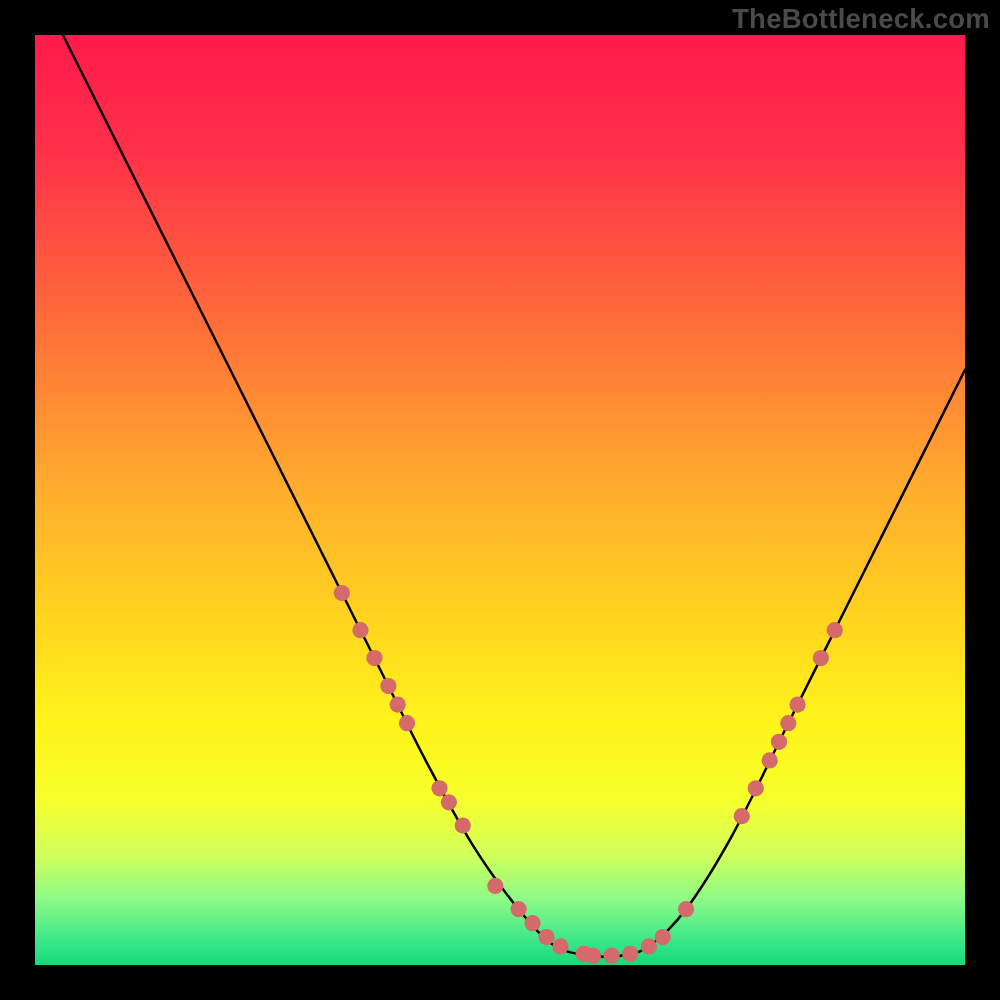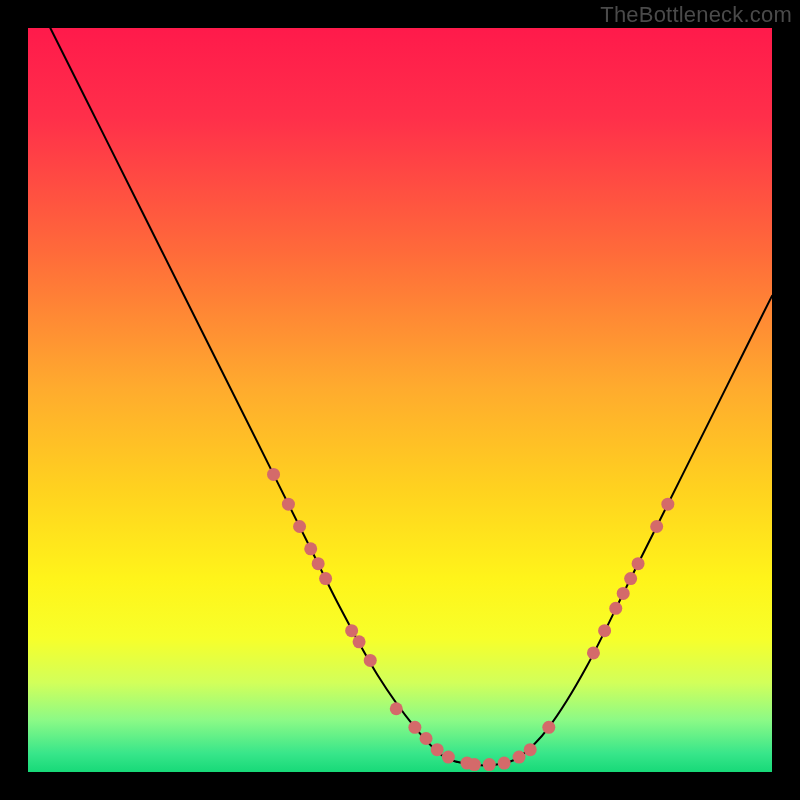--- a/index.html
+++ b/index.html
@@ -16,21 +16,21 @@
     width: 800px;
     height: 800px;
     background: #000000;
   }
   .watermark {
     position: absolute;
     top: 2px;
     right: 8px;
     color: #4a4a4a;
     font-size: 22px;
-    font-weight: 400;
+    font-weight: 700;
     font-family: Arial, Helvetica, sans-serif;
     letter-spacing: 0.2px;
   }
   .plot {
     position: absolute;
     top: 28px;
     left: 28px;
     width: 744px;
     height: 744px;
   }

